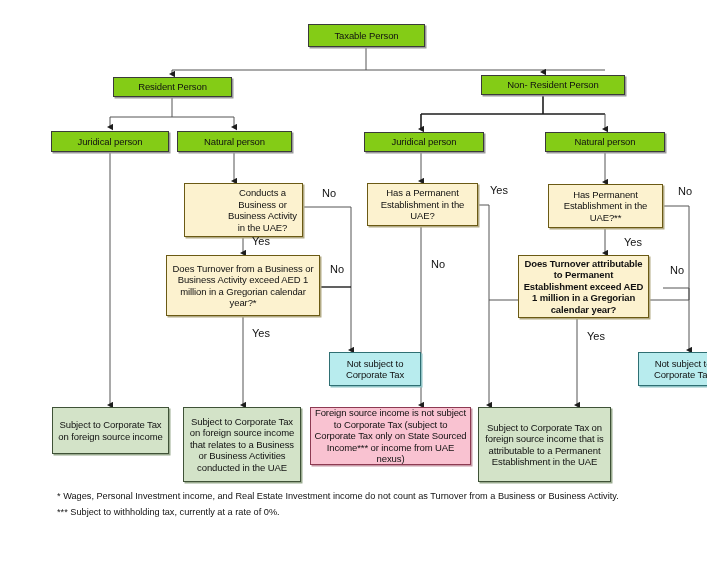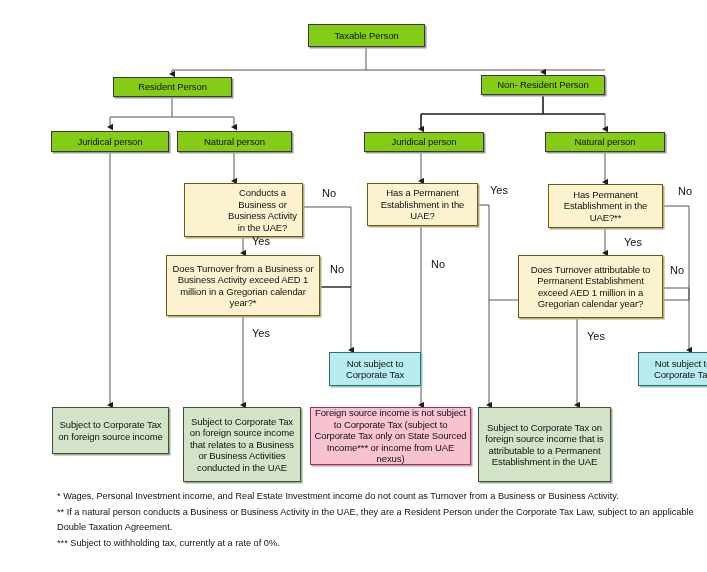--- a/index.html
+++ b/index.html
@@ -146,21 +146,21 @@
     </g>
   </svg>
 
   <div class="node node-grey" style="left:308px; top:24px; width:117px; height:23px;">
     <span>Taxable Person</span>
   </div>
 
   <div class="node node-grey" style="left:113px; top:77px; width:119px; height:20px;">
     <span>Resident Person</span>
   </div>
-  <div class="node node-grey" style="left:481px; top:75px; width:124px; height:20px;">
+  <div class="node node-grey" style="left:481px; top:75px; width:144px; height:20px;">
     <span>Non- Resident Person</span>
   </div>
 
   <div class="node node-grey" style="left:51px; top:131px; width:118px; height:21px;">
     <span>Juridical person</span>
   </div>
   <div class="node node-grey" style="left:177px; top:131px; width:115px; height:21px;">
     <span>Natural person</span>
   </div>
   <div class="node node-grey" style="left:364px; top:132px; width:120px; height:20px;">
@@ -175,21 +175,21 @@
   </div>
   <div class="node node-yellow" style="left:166px; top:255px; width:154px; height:61px;">
     <span>Does Turnover from a Business or Business Activity exceed AED 1 million in a Gregorian calendar year?*</span>
   </div>
   <div class="node node-yellow" style="left:367px; top:183px; width:111px; height:43px;">
     <span>Has a Permanent Establishment in the UAE?</span>
   </div>
   <div class="node node-yellow" style="left:548px; top:184px; width:115px; height:44px;">
     <span>Has Permanent Establishment in the UAE?**</span>
   </div>
-  <div class="node node-yellow" style="left:518px; top:255px; width:145px; height:63px;">
+  <div class="node node-yellow" style="left:518px; top:255px; width:131px; height:63px;font-weight:bold;">
     <span>Does Turnover attributable to Permanent Establishment exceed AED 1 million in a Gregorian calendar year?</span>
   </div>
 
   <div class="node node-blue" style="left:305px; top:352px; width:92px; height:34px;">
     <span>Not subject to Corporate Tax</span>
   </div>
   <div class="node node-blue" style="left:614px; top:352px; width:90px; height:34px;">
     <span>Not subject to Corporate Tax</span>
   </div>
 
@@ -212,17 +212,16 @@
   <div class="edge-label" style="left:252px; top:328px;">Yes</div>
   <div class="edge-label" style="left:490px; top:185px;">Yes</div>
   <div class="edge-label" style="left:431px; top:259px;">No</div>
   <div class="edge-label" style="left:678px; top:186px;">No</div>
   <div class="edge-label" style="left:624px; top:237px;">Yes</div>
   <div class="edge-label" style="left:670px; top:265px;">No</div>
   <div class="edge-label" style="left:587px; top:331px;">Yes</div>
 
   <div id="footnotes">
     <div>* Wages, Personal Investment income, and Real Estate Investment income do not count as Turnover from a Business or Business Activity.</div>
-    <div>** If a natural person conducts a Business or Business Activity in the UAE, they are a Resident Person under the Corporate Tax Law, subject to an applicable Double Taxation Agreement.</div>
     <div>*** Subject to withholding tax, currently at a rate of 0%.</div>
   </div>
 
 </div>
 
 </body></html>

